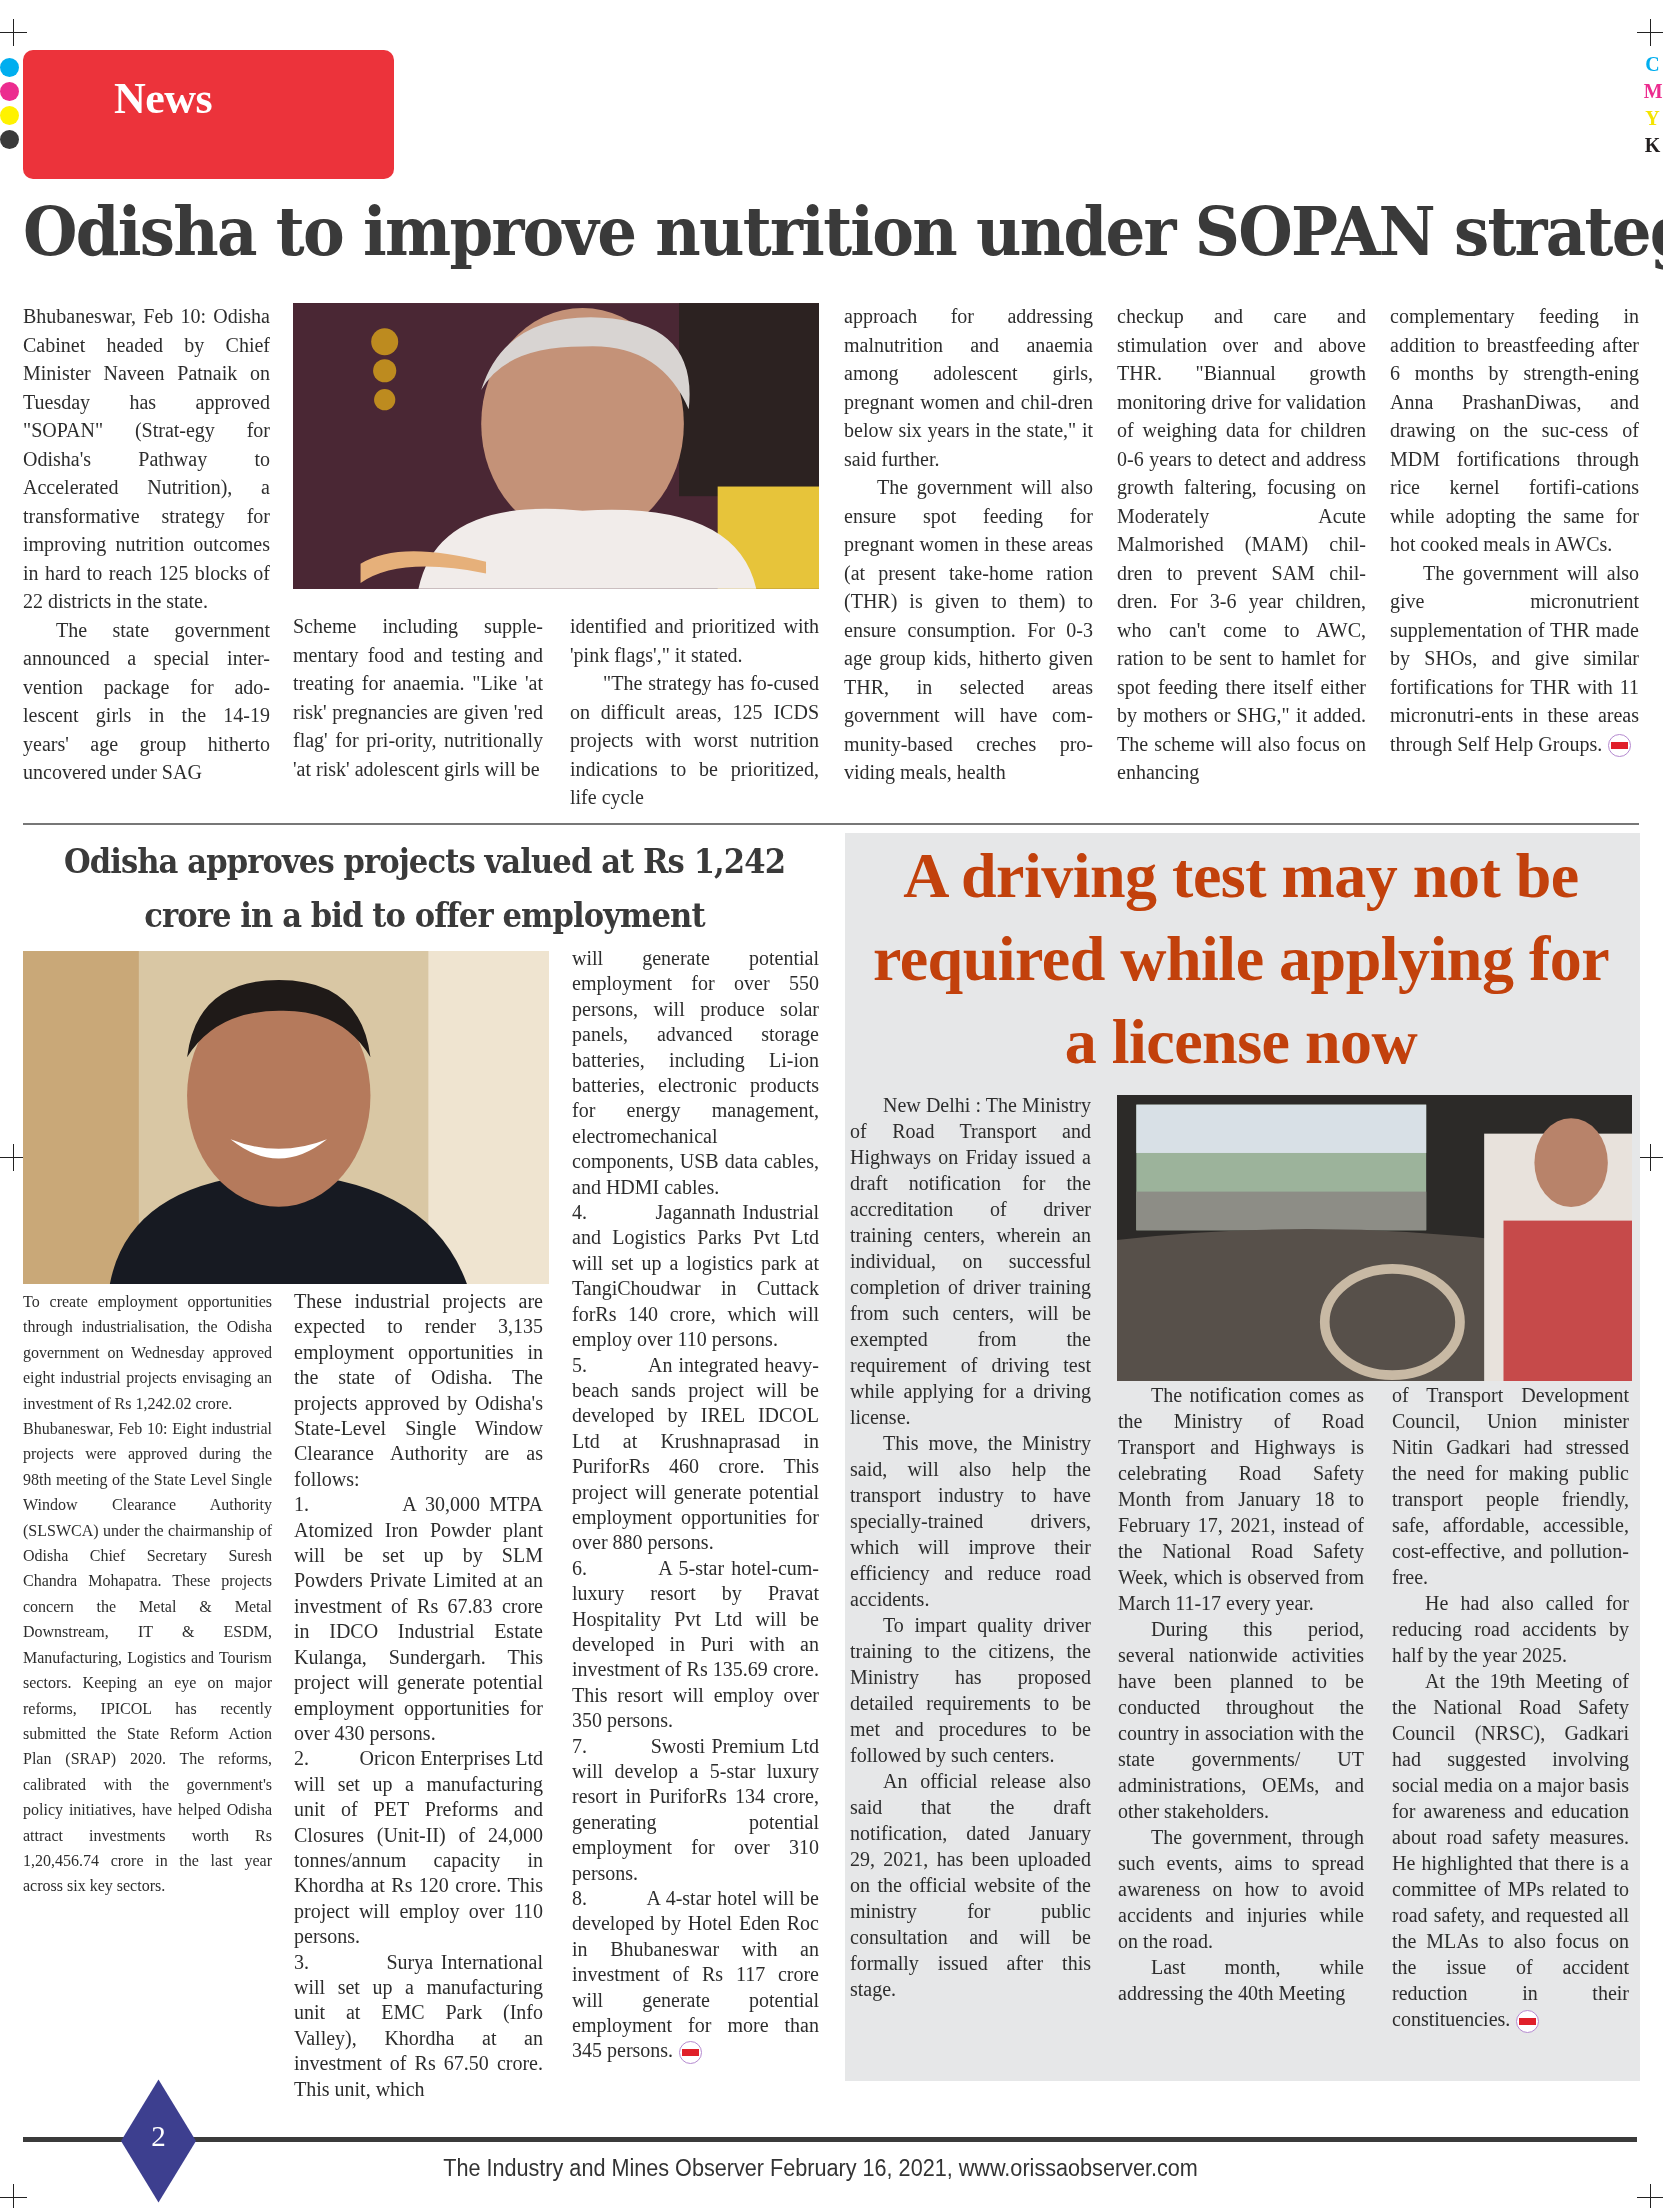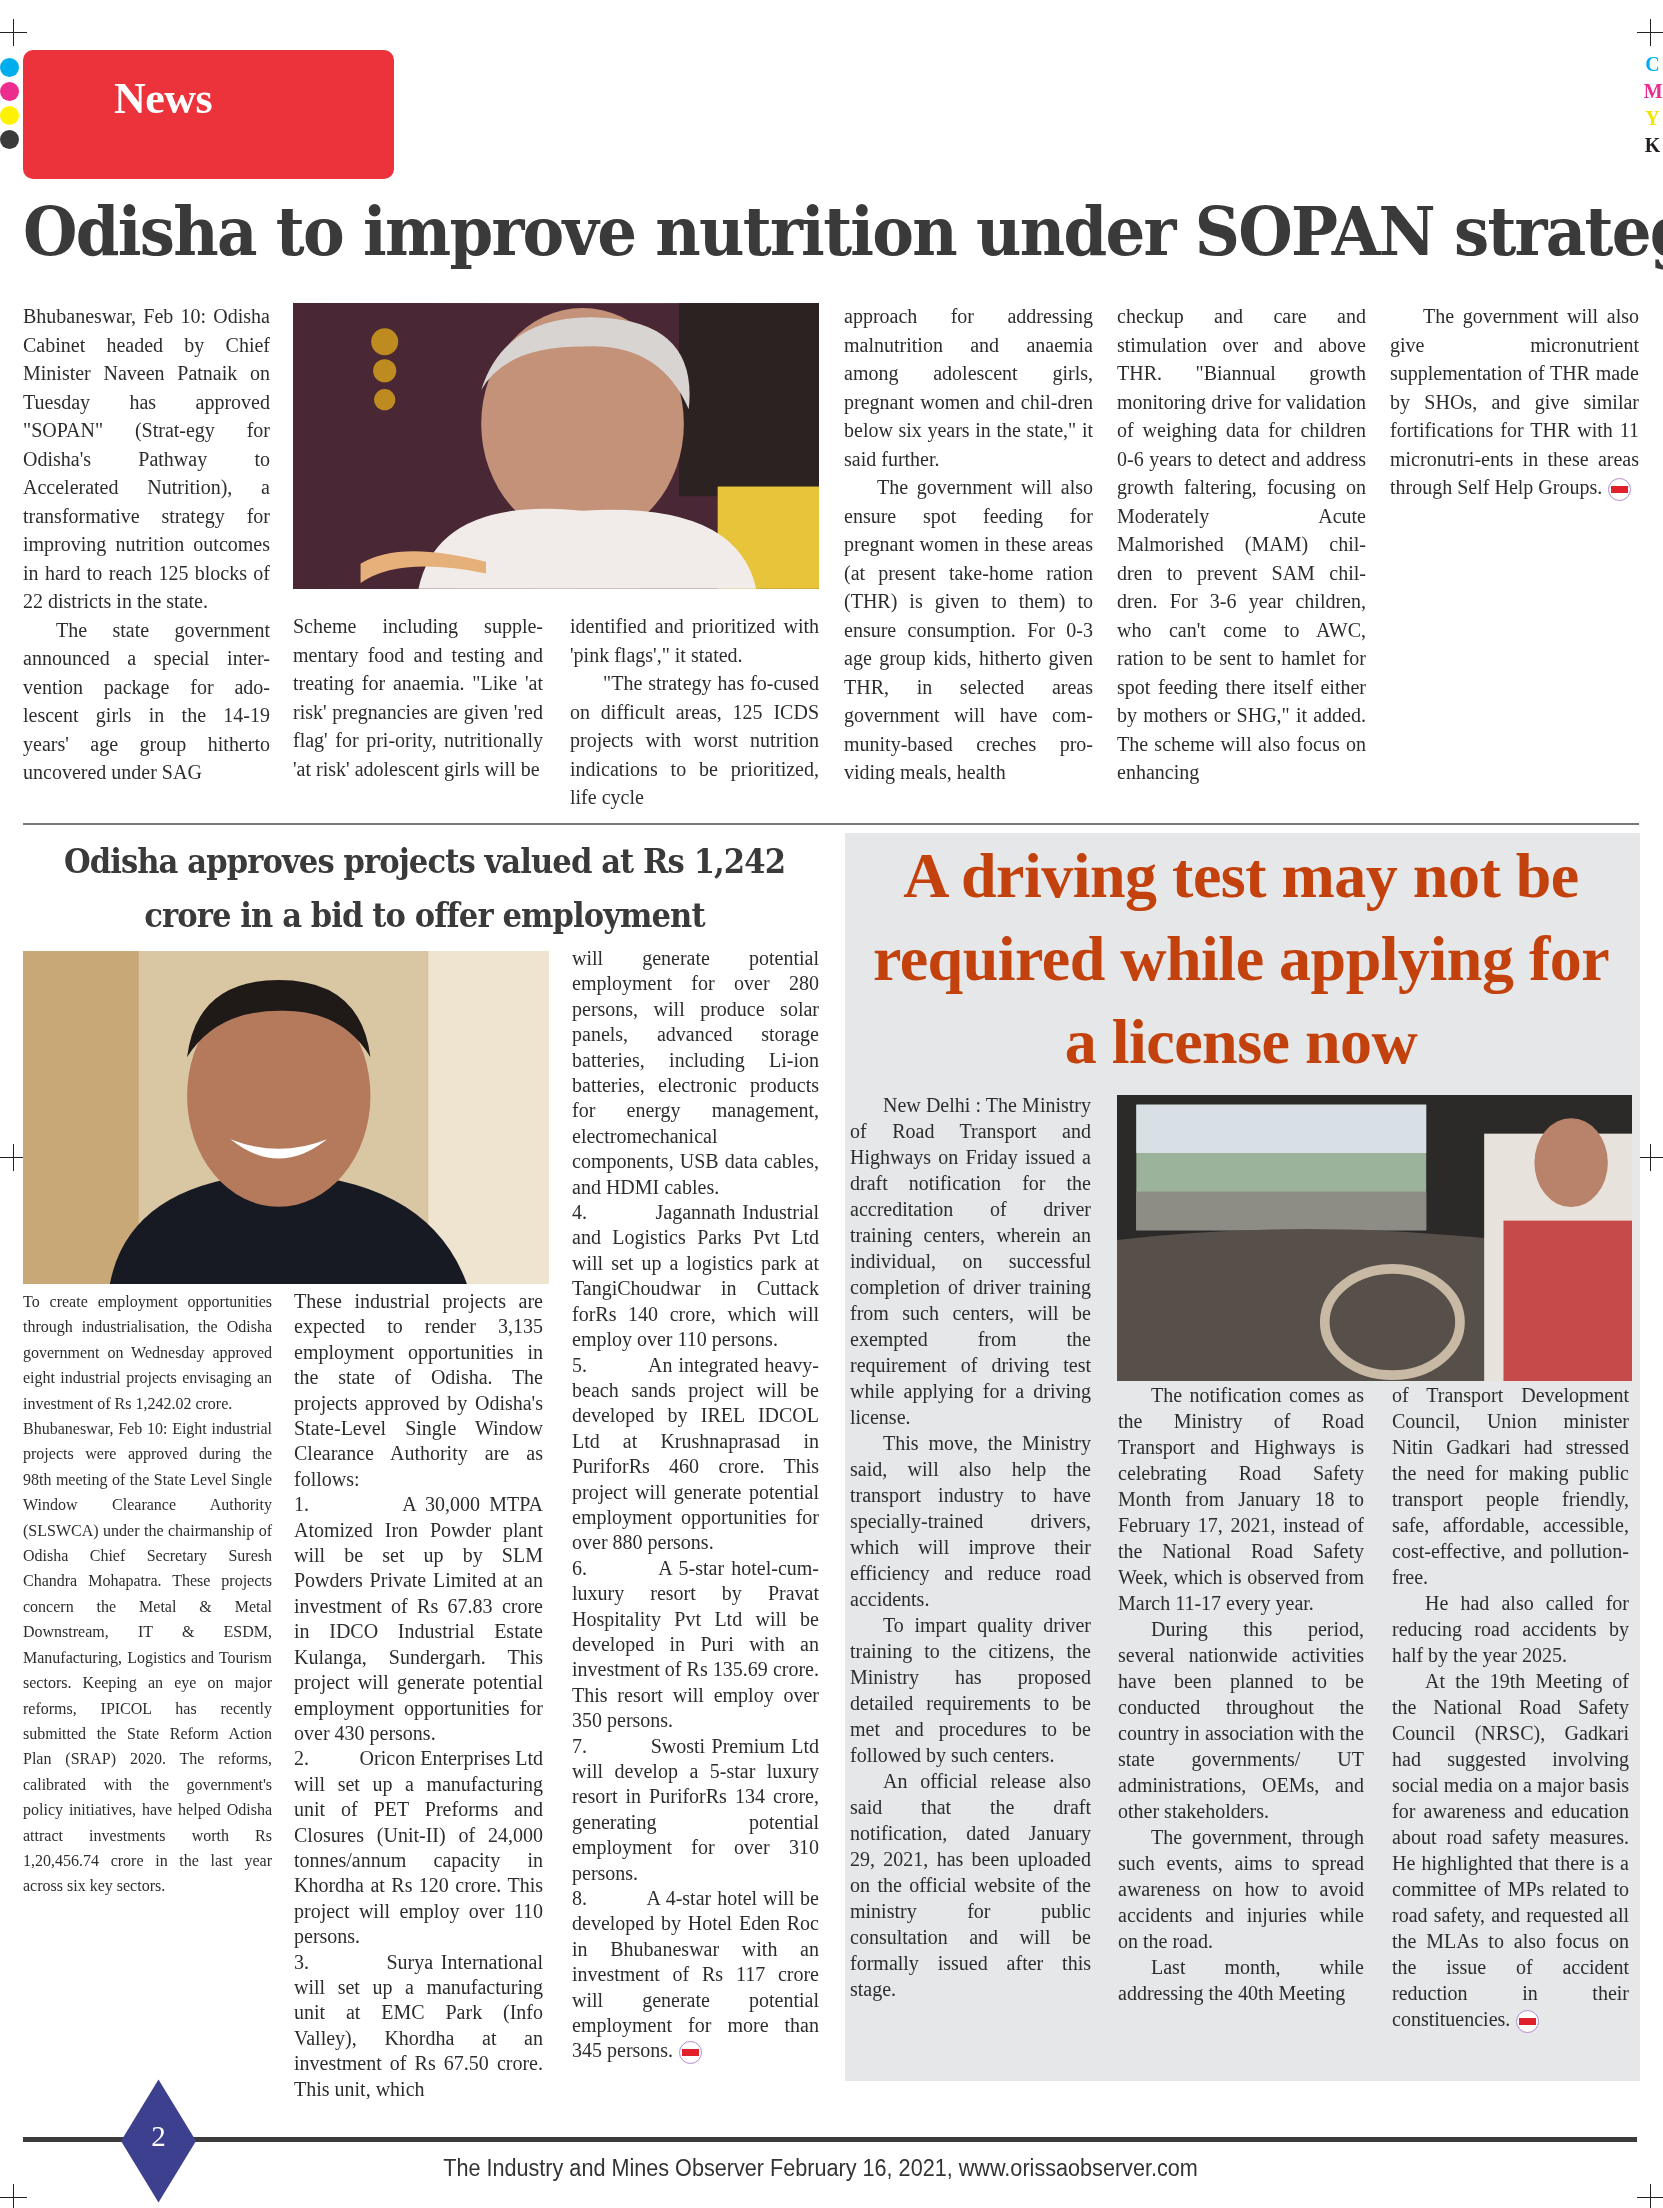--- a/index.html
+++ b/index.html
@@ -84,20 +84,21 @@
   <p class="ind">"The strategy has fo-cused on difficult areas, 125 ICDS projects with worst nutrition indications to be prioritized, life cycle</p>
 </div>
 <div class="abs txt" style="left:844px;top:302px;width:249px;">
   <p>approach for addressing malnutrition and anaemia among adolescent girls, pregnant women and chil-dren below six years in the state," it said further.</p>
   <p class="ind">The government will also ensure spot feeding for pregnant women in these areas (at present take-home ration (THR) is given to them) to ensure consumption. For 0-3 age group kids, hitherto given THR, in selected areas government will have com-munity-based creches pro-viding meals, health</p>
 </div>
 <div class="abs txt" style="left:1117px;top:302px;width:249px;">
   <p>checkup and care and stimulation over and above THR. "Biannual growth monitoring drive for validation of weighing data for children 0-6 years to detect and address growth faltering, focusing on Moderately Acute Malmorished (MAM) chil-dren to prevent SAM chil-dren. For 3-6 year children, who can't come to AWC, ration to be sent to hamlet for spot feeding there itself either by mothers or SHG," it added. The scheme will also focus on enhancing</p>
 </div>
 <div class="abs txt" style="left:1390px;top:302px;width:249px;">
+  <p>complementary feeding in addition to breastfeeding after 6 months by strength-ening Anna PrashanDiwas, and drawing on the suc-cess of MDM fortifications through rice kernel fortifi-cations while adopting the same for hot cooked meals in AWCs.</p>
   <p class="ind"><span>The government will also give micronutrient supplementation of THR made by SHOs, and give similar fortifications for THR with 11 micronutri-ents in these areas through Self Help Groups.</span><span class="endmark"></span></p>
 </div>
 
 <div class="abs rule" style="left:23px;top:823px;width:1616px;"></div>
 
 <div class="abs h2">Odisha approves projects valued at Rs 1,242 crore in a bid to offer employment</div>
 
 <div class="abs photo" style="left:23px;top:951px;width:526px;height:333px;">
   <svg width="526" height="333" viewBox="0 0 545 345">
     <rect width="545" height="345" fill="#d9c7a4"></rect>
@@ -114,21 +115,21 @@
   <p>To create employment opportunities through industrialisation, the Odisha government on Wednesday approved eight industrial projects envisaging an investment of Rs 1,242.02 crore.</p>
   <p>Bhubaneswar, Feb 10: Eight industrial projects were approved during the 98th meeting of the State Level Single Window Clearance Authority (SLSWCA) under the chairmanship of Odisha Chief Secretary Suresh Chandra Mohapatra. These projects concern the Metal &amp; Metal Downstream, IT &amp; ESDM, Manufacturing, Logistics and Tourism sectors. Keeping an eye on major reforms, IPICOL has recently submitted the State Reform Action Plan (SRAP) 2020. The reforms, calibrated with the government's policy initiatives, have helped Odisha attract investments worth Rs 1,20,456.74 crore in the last year across six key sectors.</p>
 </div>
 <div class="abs txt" style="left:294px;top:1289px;width:249px;font-size:20px;line-height:25.4px;">
   <p>These industrial projects are expected to render 3,135 employment opportunities in the state of Odisha. The projects approved by Odisha's State-Level Single Window Clearance Authority are as follows:</p>
   <p>1.&nbsp;&nbsp;&nbsp;&nbsp;&nbsp;&nbsp;&nbsp;&nbsp;&nbsp;&nbsp;A 30,000 MTPA Atomized Iron Powder plant will be set up by SLM Powders Private Limited at an investment of Rs 67.83 crore in IDCO Industrial Estate Kulanga, Sundergarh. This project will generate potential employment opportunities for over 430 persons.</p>
   <p>2.&nbsp;&nbsp;&nbsp;&nbsp;&nbsp;&nbsp;&nbsp;&nbsp;&nbsp;&nbsp;Oricon Enterprises Ltd will set up a manufacturing unit of PET Preforms and Closures (Unit-II) of 24,000 tonnes/annum capacity in Khordha at Rs 120 crore. This project will employ over 110 persons.</p>
   <p>3.&nbsp;&nbsp;&nbsp;&nbsp;&nbsp;&nbsp;&nbsp;&nbsp;&nbsp;&nbsp;Surya International will set up a manufacturing unit at EMC Park (Info Valley), Khordha at an investment of Rs 67.50 crore. This unit, which</p>
 </div>
 <div class="abs txt" style="left:572px;top:946px;width:247px;font-size:20px;line-height:25.4px;">
-  <p>will generate potential employment for over 280 persons, will produce solar panels, advanced storage batteries, including Li-ion batteries, electronic products for energy management, electromechanical components, USB data cables, and HDMI cables.</p>
+  <p>will generate potential employment for over 550 persons, will produce solar panels, advanced storage batteries, including Li-ion batteries, electronic products for energy management, electromechanical components, USB data cables, and HDMI cables.</p>
   <p>4.&nbsp;&nbsp;&nbsp;&nbsp;&nbsp;&nbsp;&nbsp;&nbsp;&nbsp;&nbsp;Jagannath Industrial and Logistics Parks Pvt Ltd will set up a logistics park at TangiChoudwar in Cuttack forRs 140 crore, which will employ over 110 persons.</p>
   <p>5.&nbsp;&nbsp;&nbsp;&nbsp;&nbsp;&nbsp;&nbsp;&nbsp;&nbsp;&nbsp;An integrated heavy-beach sands project will be developed by IREL IDCOL Ltd at Krushnaprasad in PuriforRs 460 crore. This project will generate potential employment opportunities for over 880 persons.</p>
   <p>6.&nbsp;&nbsp;&nbsp;&nbsp;&nbsp;&nbsp;&nbsp;&nbsp;&nbsp;&nbsp;A 5-star hotel-cum-luxury resort by Pravat Hospitality Pvt Ltd will be developed in Puri with an investment of Rs 135.69 crore. This resort will employ over 350 persons.</p>
   <p>7.&nbsp;&nbsp;&nbsp;&nbsp;&nbsp;&nbsp;&nbsp;&nbsp;&nbsp;&nbsp;Swosti Premium Ltd will develop a 5-star luxury resort in PuriforRs 134 crore, generating potential employment for over 310 persons.</p>
   <p><span>8.&nbsp;&nbsp;&nbsp;&nbsp;&nbsp;&nbsp;&nbsp;&nbsp;&nbsp;&nbsp;A 4-star hotel will be developed by Hotel Eden Roc in Bhubaneswar with an investment of Rs 117 crore will generate potential employment for more than 345 persons.</span><span class="endmark"></span></p>
 </div>
 
 <div class="abs grey-box"></div>
 <div class="abs h3">A driving test may not be required while applying for a license now</div>
 

